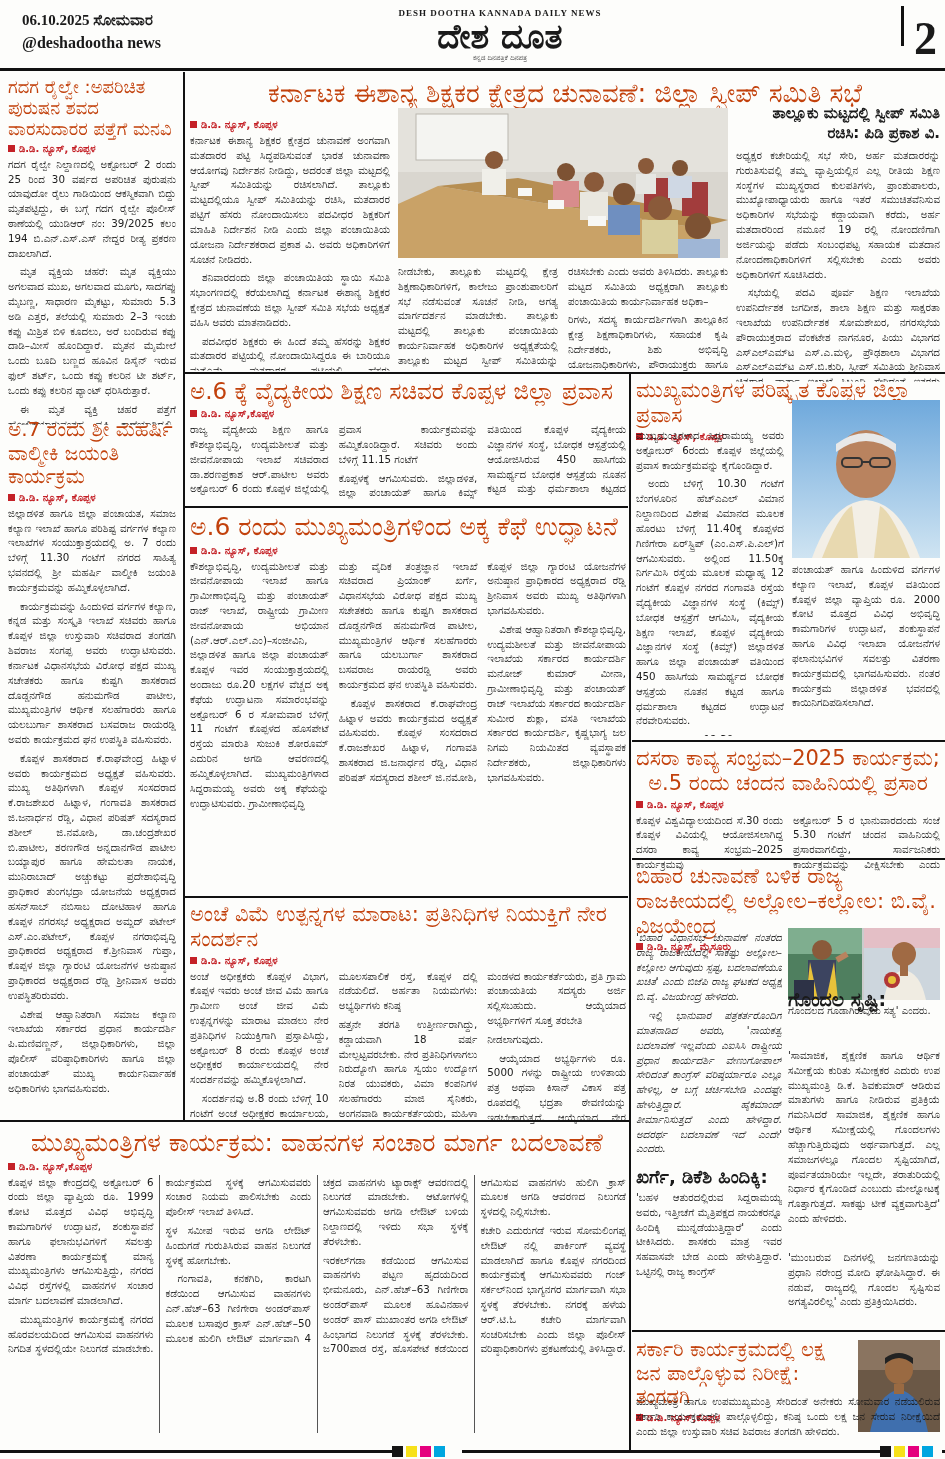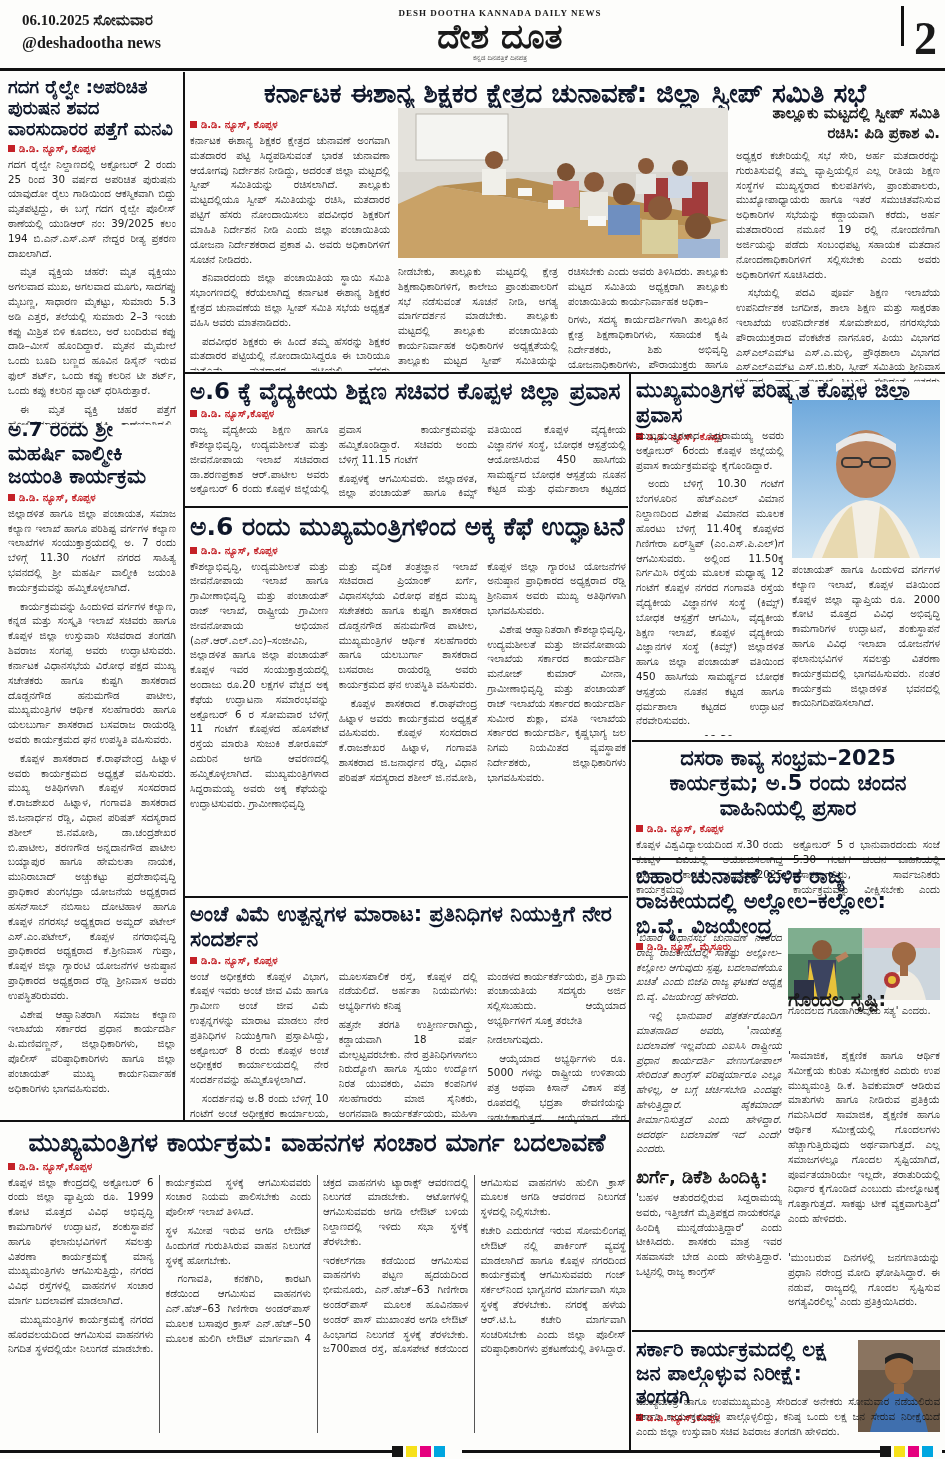--- a/index.html
+++ b/index.html
@@ -10,21 +10,21 @@
   .hdr{left:0;top:0;width:945px;height:68px;border-bottom:3px solid #111;}
   .hdr-date{left:22px;top:12px;font:bold 15px "Liberation Serif",serif;}
   .hdr-handle{left:22px;top:34px;font:bold 16px "Liberation Serif",serif;}
   .mast{left:300px;top:8px;width:400px;text-align:center;}
   .mast-en{font:bold 9px "Liberation Serif",serif;letter-spacing:1px;}
   .mast-kn{font:bold 34px "DejaVu Serif",serif;line-height:36px;}
   .mast-tg{font:7px "DejaVu Sans",sans-serif;color:#333;}
   .pageno{right:8px;top:6px;width:70px;text-align:right;font:bold 46px "Liberation Serif",serif;}
   .pageno .bar{display:inline-block;width:3px;height:40px;background:#111;margin-right:10px;vertical-align:8px;}
   
-  .hl{font-weight:bold;color:#0f172a;line-height:1.18;}
+  .hl{font-weight:normal;color:#c2410c;line-height:1.18;}
   .byline{font-size:10px;font-weight:bold;color:#c42127;margin:3px 0 2px 0;}
   .byline .sq{display:inline-block;width:7px;height:7px;background:#c42127;margin-right:4px;}
   .bt{font-size:10.3px;line-height:1.44;text-align:justify;overflow:hidden;}
   .bt p{margin:0 0 4px 0;text-indent:12px;}
   .bt p.noind{text-indent:0;}
   .c2{column-count:2;column-gap:10px;}
   .c3{column-count:3;column-gap:10px;}
   .c4{column-count:4;column-gap:12px;column-rule:1px solid #555;}
   .rule{background:#111;}
   .vrule{background:#111;}

